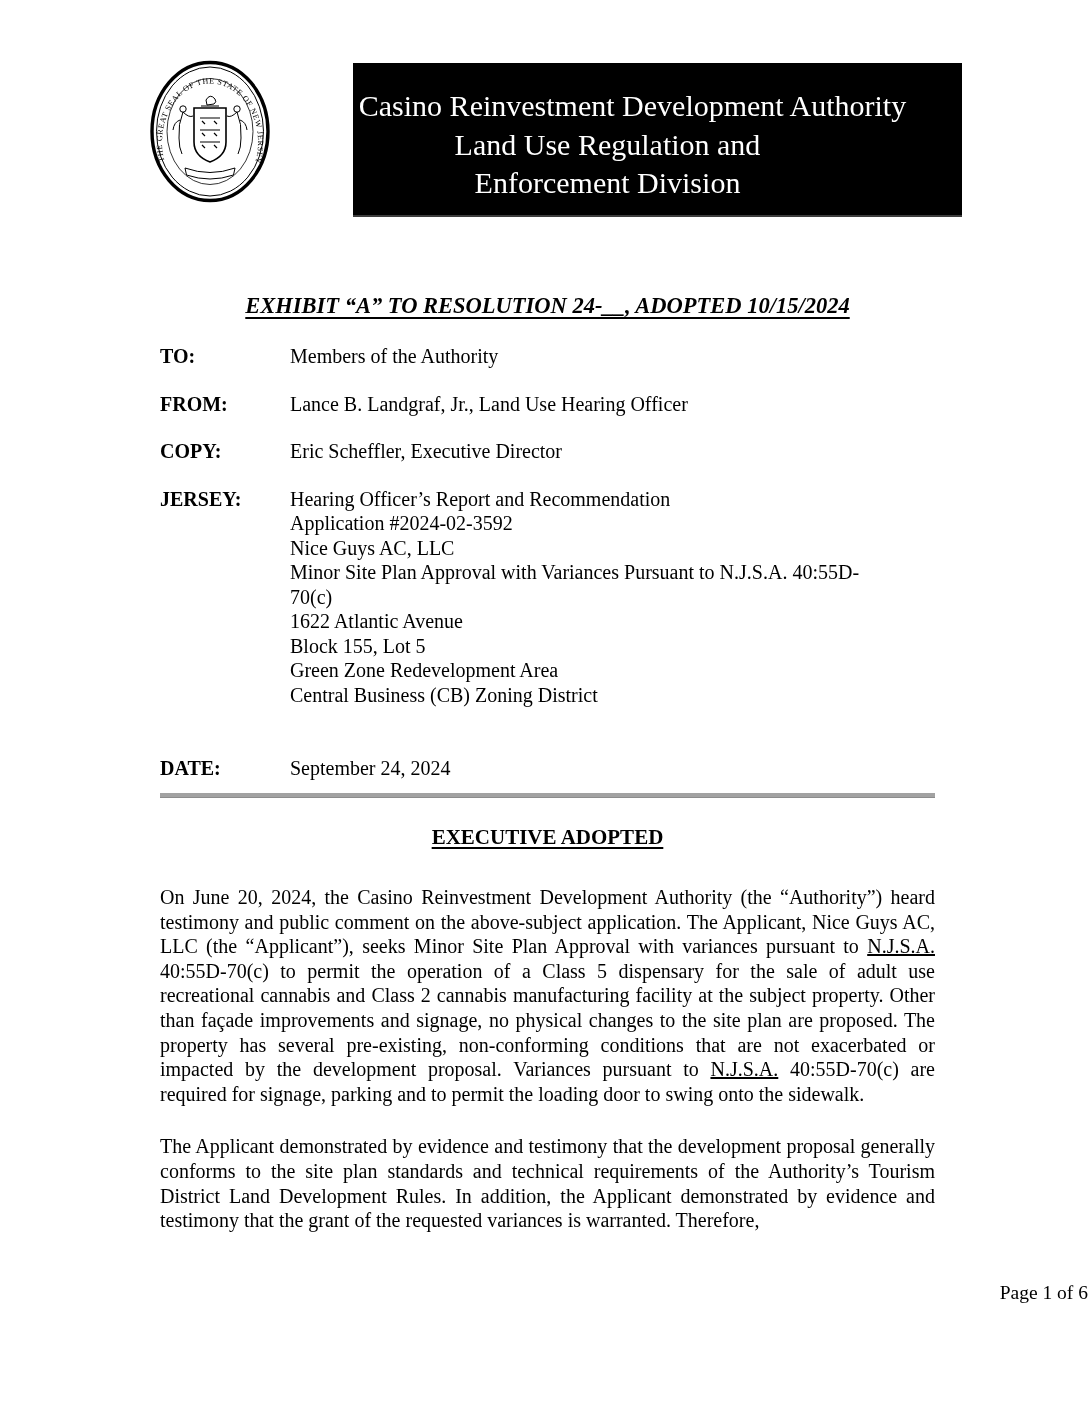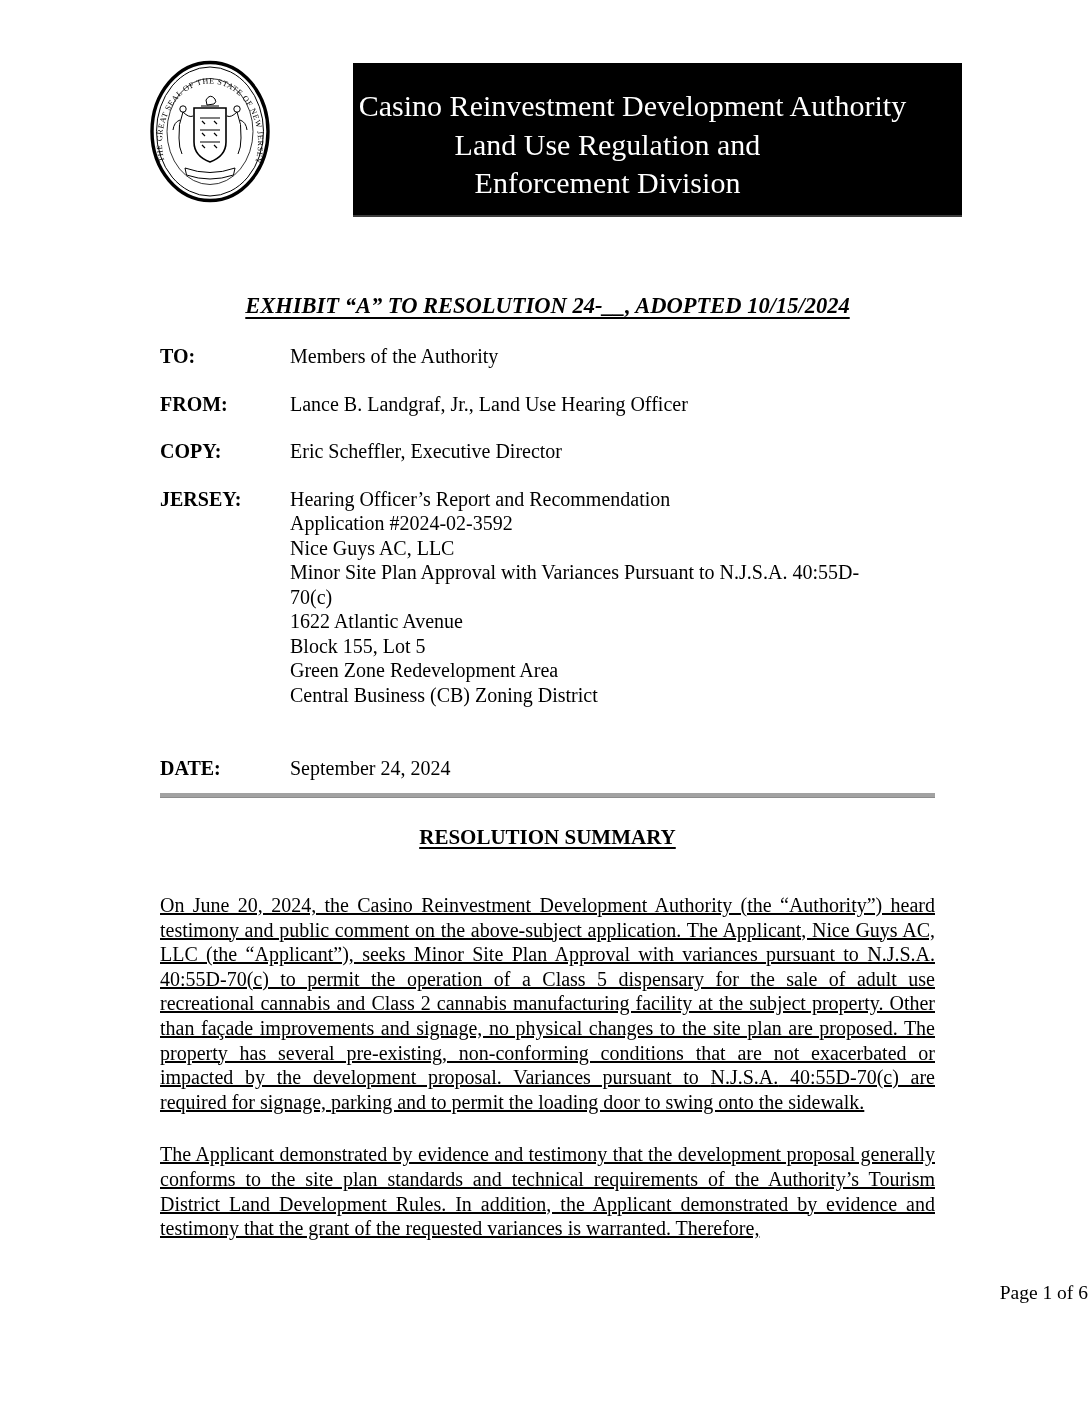--- a/index.html
+++ b/index.html
@@ -101,21 +101,21 @@
   }
   .body-copy {
     position: absolute;
     top: 877px;
     left: 160px;
     width: 775px;
     font-size: 20px;
     line-height: 24.6px;
     text-align: justify;
   }
-  .body-copy p { margin: 16px 0 28px 0; text-decoration: underline; }
+  .body-copy p { margin: 8px 0 28px 0; }
   .u { text-decoration: underline; }
   
   .footer {
     position: absolute;
     top: 1282px;
     left: 0;
     width: 1088px;
     text-align: right;
     font-size: 19.5px;
   }
@@ -197,21 +197,21 @@
     </div>
     <div class="memo-row date-row">
       <div class="memo-label">DATE:</div>
       <div class="memo-value">September 24, 2024</div>
     </div>
   </div>
 
   <div class="rule"></div>
 
   <div class="exec-heading">
-    <span class="heading-text">RESOLUTION SUMMARY</span>
+    <span class="heading-text">EXECUTIVE ADOPTED</span>
   </div>
 
   <div class="body-copy">
     <p><span>On June 20, 2024, the Casino Reinvestment Development Authority (the “Authority”) heard testimony and public comment on the above-subject application.  The Applicant, Nice Guys AC, LLC (the “Applicant”), seeks Minor Site Plan Approval with variances pursuant to </span><span class="u">N.J.S.A.</span><span>  40:55D-70(c) to permit the operation of a Class 5 dispensary for the sale of adult use recreational cannabis and Class 2 cannabis manufacturing facility at the subject property.  Other than façade improvements and signage, no physical changes to the site plan are proposed.  The property has several pre-existing, non-conforming conditions that are not exacerbated or impacted by the development proposal.  Variances pursuant to </span><span class="u">N.J.S.A.</span><span>  40:55D-70(c) are required for signage, parking and to permit the loading door to swing onto the sidewalk.</span></p>
     <p><span>The Applicant demonstrated by evidence and testimony that the development proposal generally conforms to the site plan standards and technical requirements of the Authority’s Tourism District Land Development Rules.  In addition, the Applicant demonstrated by evidence and testimony that the grant of the requested variances is warranted.  Therefore,</span></p>
   </div>
 
   <div class="footer">Page 1 of 6</div>
 
 </div>

